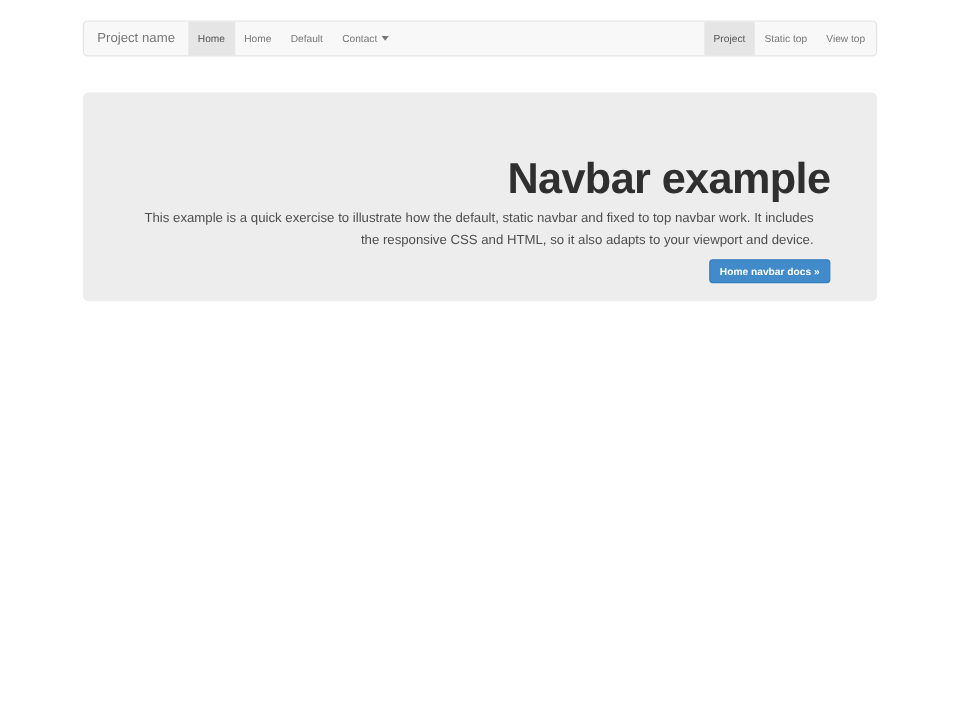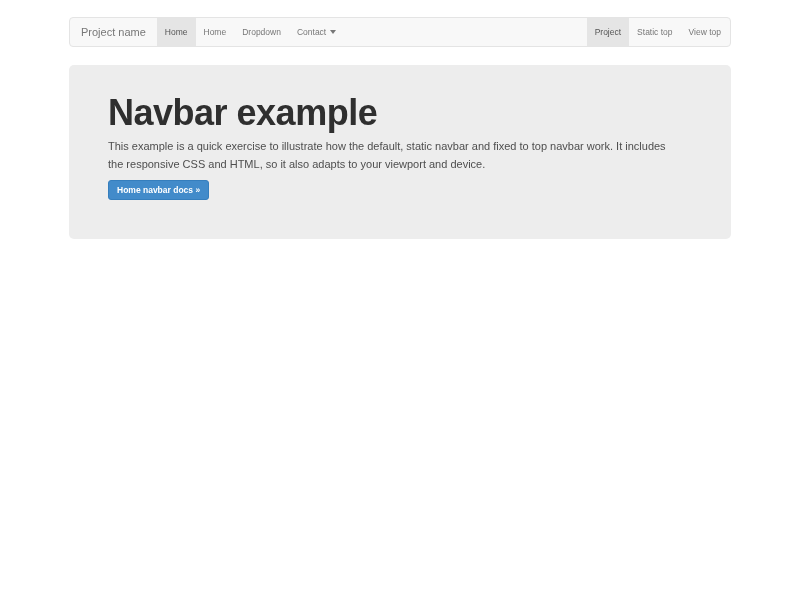--- a/index.html
+++ b/index.html
@@ -66,25 +66,26 @@
     border-left: 3px solid transparent;
     border-right: 3px solid transparent;
     border-top: 4px solid #777;
     margin-left: 4px;
   }
 
   
   .jumbotron {
     width: 662px;
     height: 174px;
-    margin: 18px auto 0;
+    margin: 30px auto 0;
     background: #ededed;
     border-radius: 5px;
-    padding: 16px 39px;
+    padding: 40px 39px;
     overflow: hidden;
+    text-align: right;
   }
   .jumbotron-title {
     margin: 12px 0 0;
     font-size: 36px;
     line-height: 40px;
     font-weight: bold;
     letter-spacing: -0.5px;
     color: #2f2f2f;
   }
   .jumbotron-text {
@@ -118,21 +119,21 @@
   <a class="navbar-brand">Project name</a>
 
   <ul class="navbar-nav">
     <li class="nav-link active">
       <span>Home</span>
     </li>
     <li class="nav-link">
       <span>Home</span>
     </li>
     <li class="nav-link">
-      <span>Dropdown</span>
+      <span>Default</span>
     </li>
     <li class="nav-link">
       <span>Contact</span>
       <span class="caret-down"></span>
     </li>
   </ul>
 
   <ul class="navbar-nav navbar-right">
     <li class="nav-link active">
       <span>Project</span>

